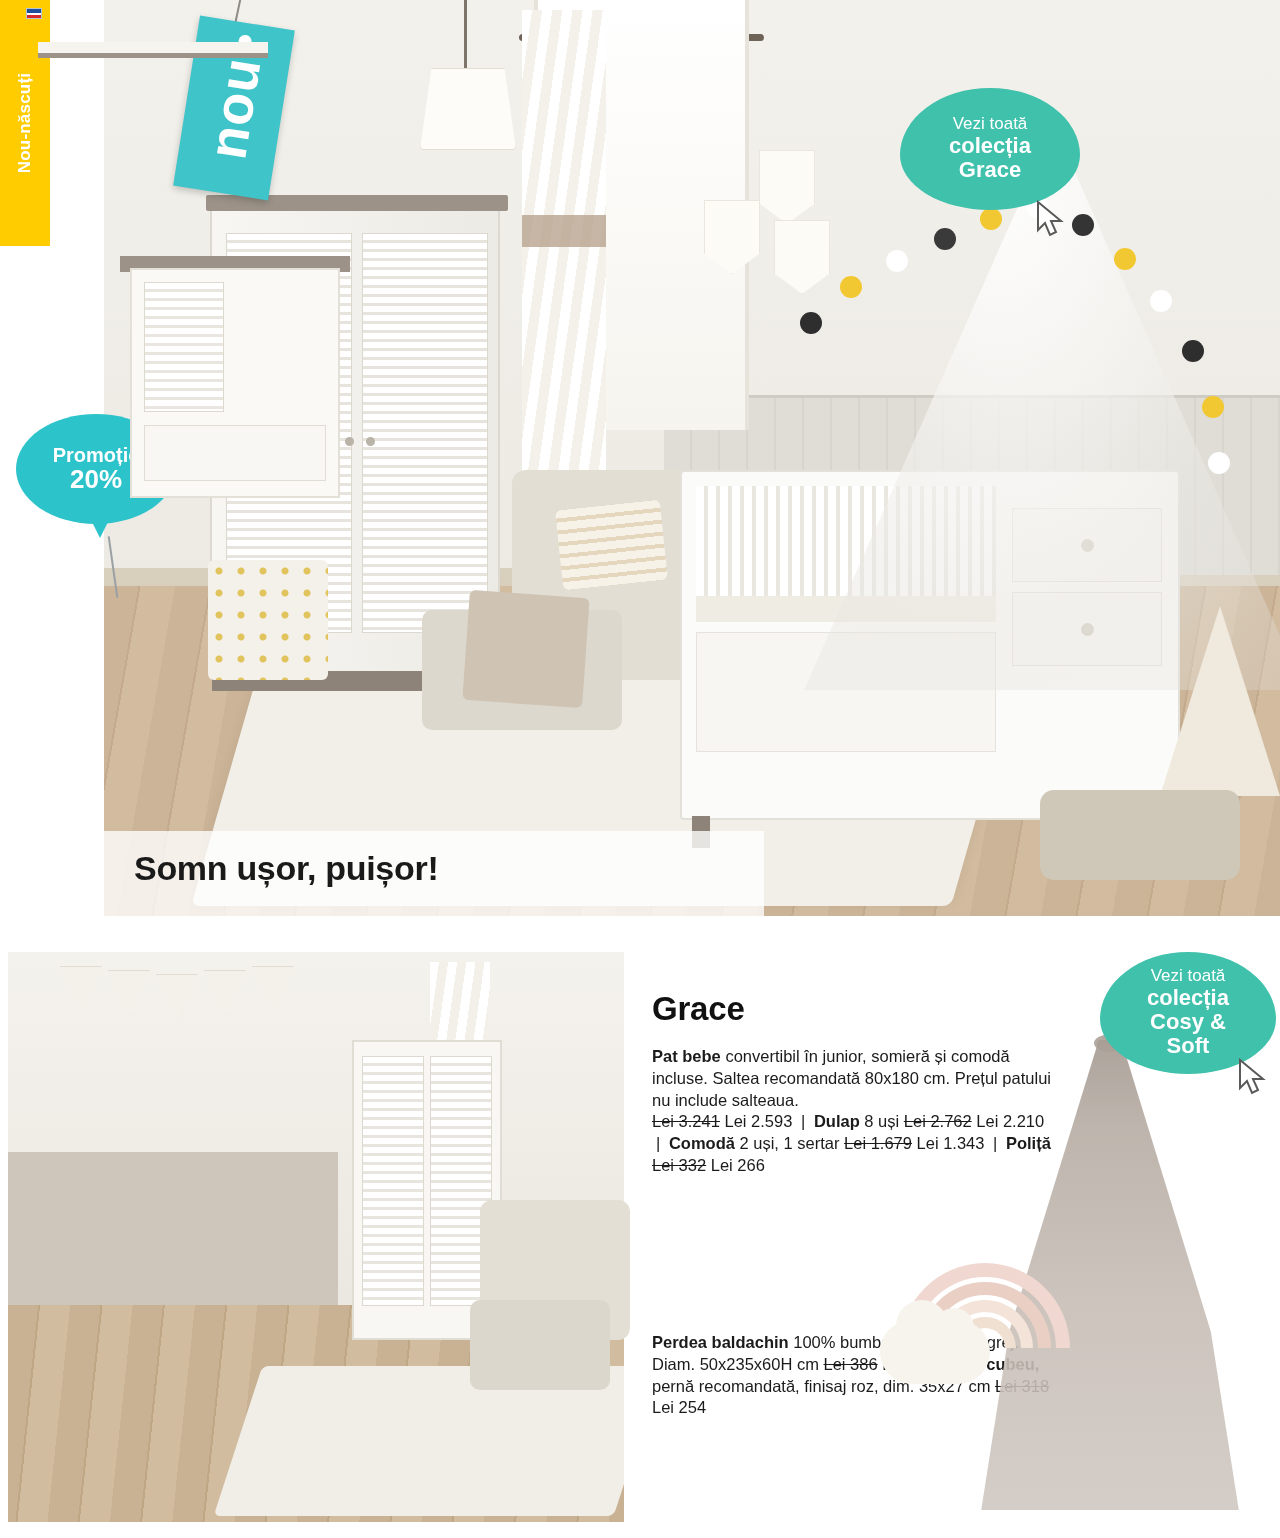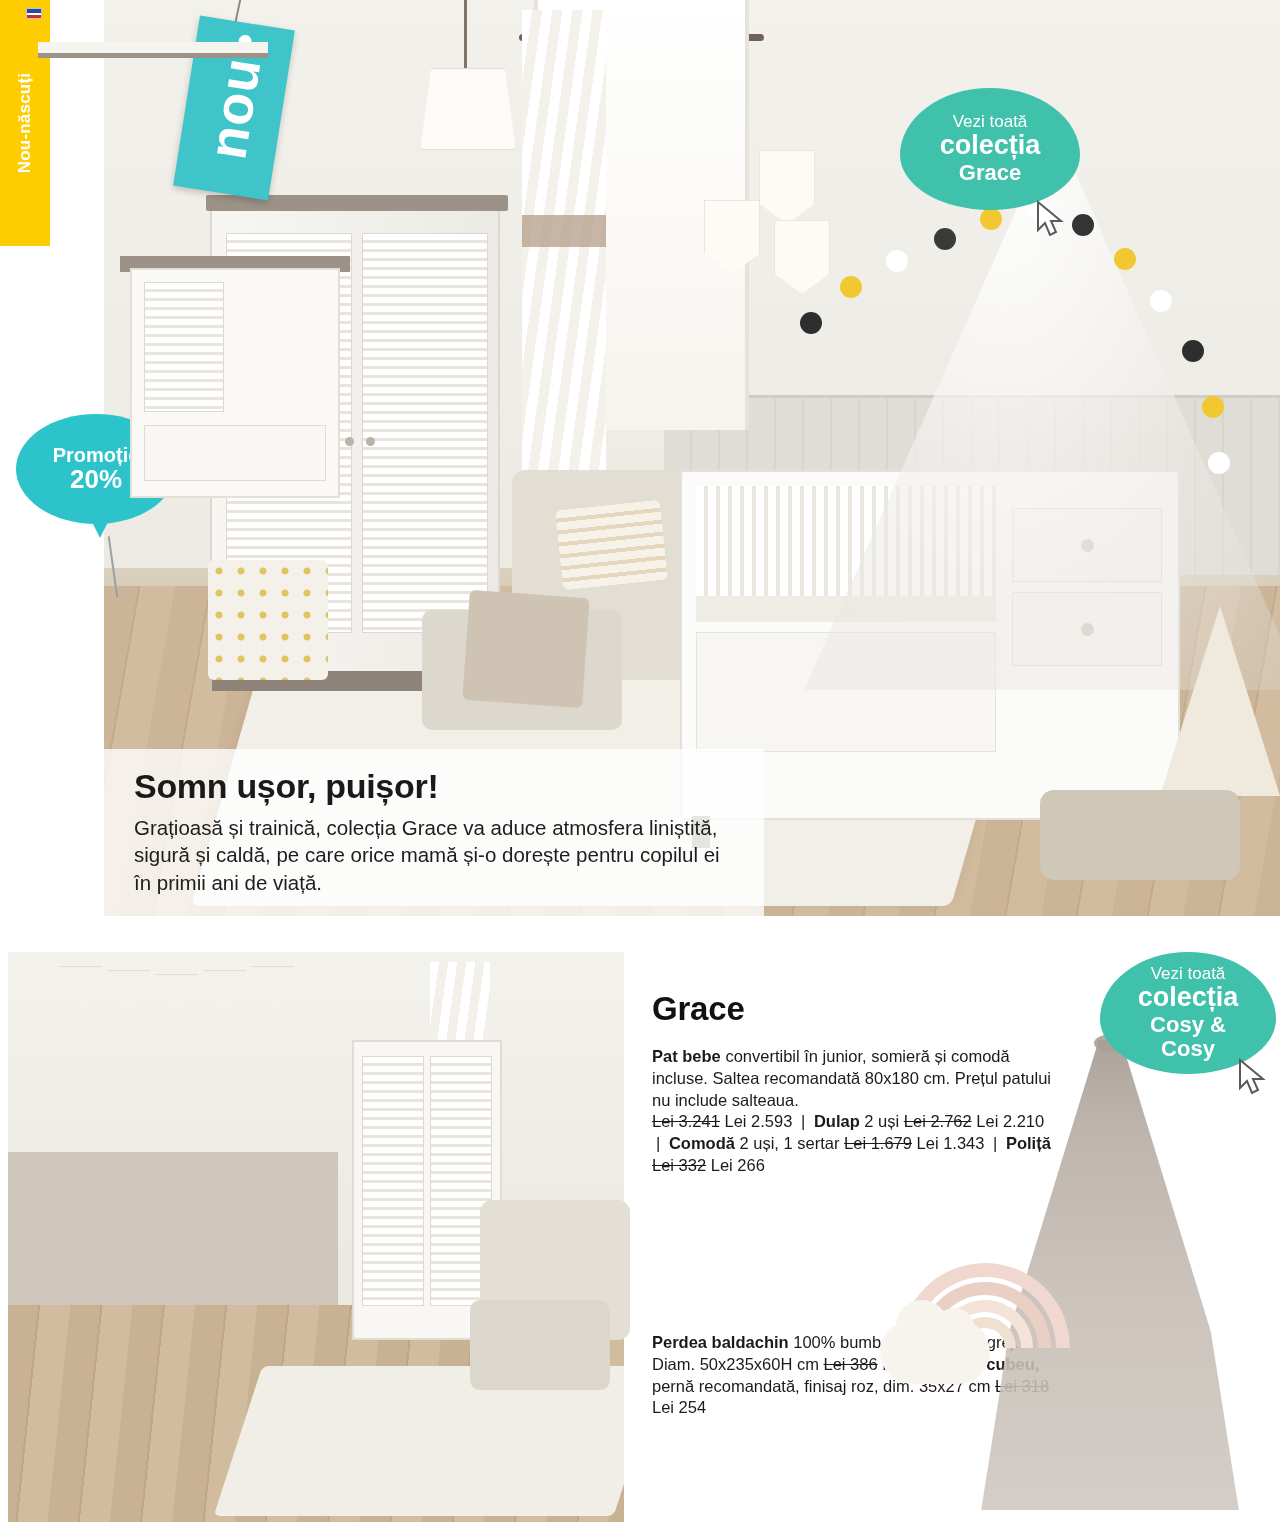--- a/index.html
+++ b/index.html
@@ -183,21 +183,21 @@
 
   
   .collbub {
     position:absolute; border-radius:50% 50% 50% 50%/55% 55% 45% 45%;
     background:#3fc1ab; color:#ffffff; text-align:center;
     display:flex; flex-direction:column; align-items:center; justify-content:center;
   }
   .collbub.top { left:900px; top:88px; width:180px; height:122px;}
   .collbub.bot { left:1100px; top:952px; width:176px; height:122px;}
   .collbub .s1{font-size:17px; font-weight:normal; line-height:1.1;}
-  .collbub .s2{font-size:27px; font-weight:bold; line-height:1.1;}
+  .collbub .s2{font-size:22px; font-weight:bold; line-height:1.1;}
   .collbub .s3{font-size:22px; font-weight:bold; line-height:1.1;}
   .cursor{position:absolute; width:0;height:0;}
   .cursor svg{display:block;}
 
   
   .panel-bottom-photo {
     position:absolute; left:8px; top:952px; width:616px; height:570px;
     overflow:hidden;
     background: linear-gradient(to bottom,#f2f0ea 0%,#eeece5 60%,#d8c9b2 62%,#c9b294 100%);
   }
@@ -388,21 +388,21 @@
   <div class="spacer"></div>
   <p>
     <span class="bold">Pat bebe</span>
     <span>convertibil în junior, somieră și comodă incluse. Saltea recomandată 80x180 cm. Prețul patului nu include salteaua.</span>
   </p>
   <p>
     <span class="strike">Lei 3.241</span>
     <span>Lei 2.593</span>
     <span class="sep">|</span>
     <span class="bold">Dulap</span>
-    <span>2 uși</span>
+    <span>8 uși</span>
     <span class="strike">Lei 2.762</span>
     <span>Lei 2.210</span>
     <span class="sep">|</span>
     <span class="bold">Comodă</span>
     <span>2 uși, 1 sertar</span>
     <span class="strike">Lei 1.679</span>
     <span>Lei 1.343</span>
     <span class="sep">|</span>
     <span class="bold">Poliță</span>
     <span class="strike">Lei 332</span>
@@ -431,24 +431,23 @@
   <i style="width:132px;height:66px;border-width:13px;border-color:#e9cfc4;"></i>
   <i style="width:96px;height:48px;border-width:12px;border-color:#f3e3d8;"></i>
   <i style="width:62px;height:31px;border-width:11px;border-color:#efe0d2;"></i>
 </div>
 <div class="cloud"></div>
 
 <div class="collbub bot">
   <div class="s1">Vezi toată</div>
   <div class="s2">colecția</div>
   <div class="s3">Cosy &amp;</div>
-  <div class="s3">Cosy</div>
+  <div class="s3">Soft</div>
 </div>
 <div class="cursor" style="left:1238px; top:1058px;">
   <svg width="34" height="40" viewBox="0 0 34 40">
       <path d="M2 2 L2 30 L9 23 L14 35 L20 32 L15 21 L25 21 Z" fill="#ffffff" stroke="#5a5a5a" stroke-width="2"></path>
     </svg>
 </div>
 
 <div class="caption-box" style="bottom:622px;">
   <h1>Somn ușor, puișor!</h1>
-  <p>Grațioasă și trainică, colecția Grace va aduce atmosfera liniștită, sigură și caldă, pe care orice mamă și-o dorește pentru copilul ei în primii ani de viață.</p>
 </div>
 
 </body></html>

